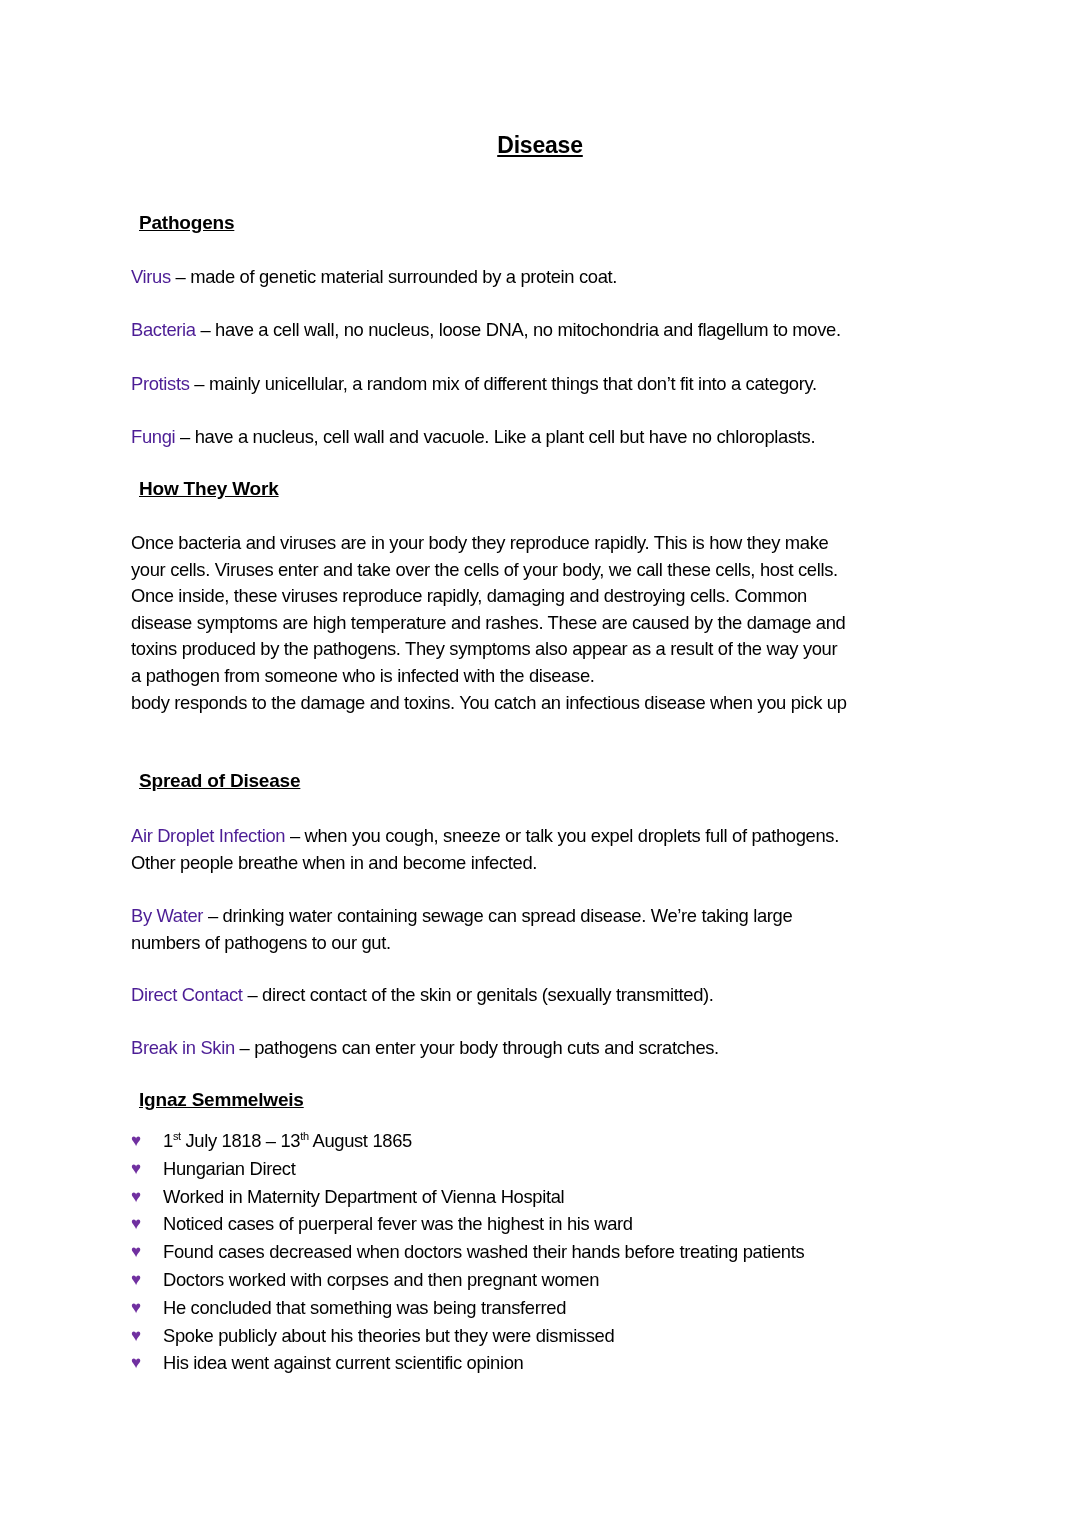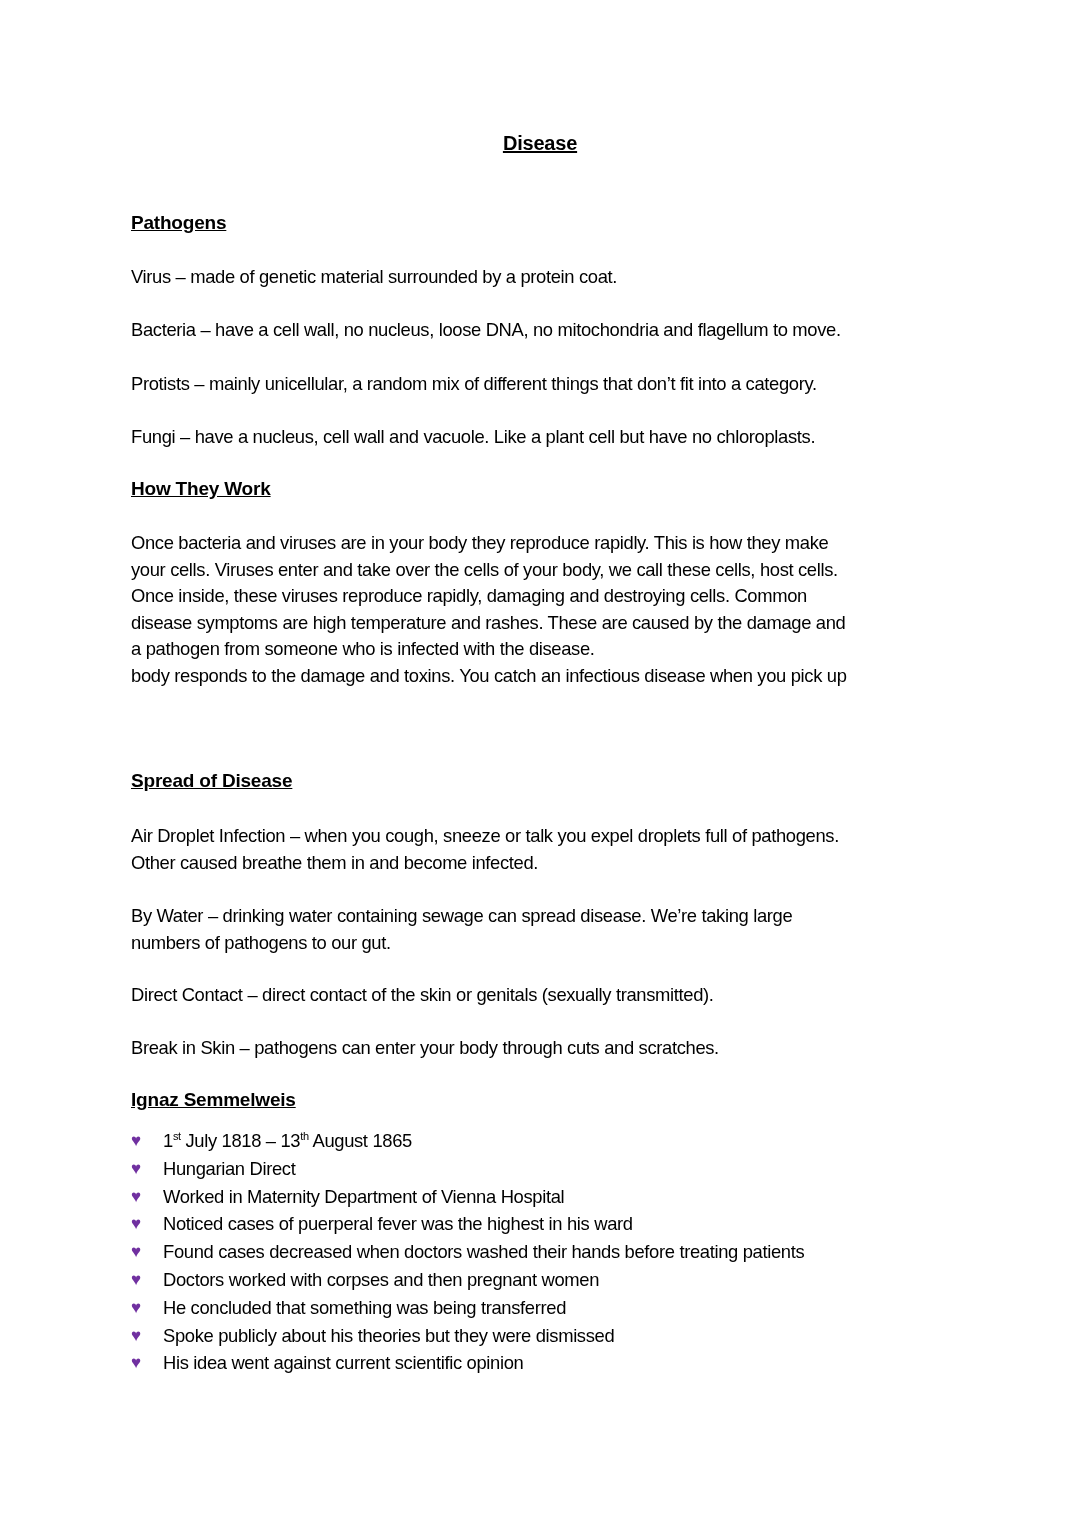--- a/index.html
+++ b/index.html
@@ -1,25 +1,25 @@
 <!DOCTYPE html>
 <html><head>
 <meta charset="utf-8">
 <style>
   html, body { margin: 0; padding: 0; background: #ffffff; }
   body { width: 1080px; height: 1528px; position: relative; overflow: hidden;
          font-family: "Liberation Sans", "DejaVu Sans", sans-serif; color: #000; }
   .page { position: absolute; left: 131px; top: 0; width: 820px; }
   .title { position: absolute; left: 0; width: 818px; top: 132px; text-align: center;
-           font-weight: bold; font-size: 20px; text-decoration: underline; letter-spacing: -0.2px; }
-  .h { position: absolute; left: 0; font-weight: bold; font-size: 19px; text-decoration: underline;
+           font-weight: bold; font-size: 23px; text-decoration: underline; letter-spacing: -0.2px; }
+  .h { position: absolute; left: 8px; font-weight: bold; font-size: 19px; text-decoration: underline;
        letter-spacing: -0.2px; }
   .p { position: absolute; left: 0; font-size: 18.4px; line-height: 26.6px; letter-spacing: -0.35px;
        white-space: nowrap; }
-  .term { color: #000000; }
+  .term { color: #4c1d95; }
   .bul { position: absolute; left: 0; font-size: 18.4px; line-height: 27.8px; letter-spacing: -0.35px; }
   .bul li { list-style: none; position: relative; padding-left: 32px; white-space: nowrap; }
   .heart { position: absolute; left: 0; top: 0; color: #7030a0; font-size: 17px; }
   sup { font-size: 11px; line-height: 0; text-align: center; }
 </style>
 </head>
 <body>
 
 <div class="page">
   <div class="title">Disease</div>
@@ -29,28 +29,29 @@
   <div class="p" style="top:317px"><span class="term">Bacteria</span><span> – </span><span>have a cell wall, no nucleus, loose DNA, no mitochondria and flagellum to move.</span></div>
   <div class="p" style="top:371px"><span class="term">Protists</span><span> – </span><span>mainly unicellular, a random mix of different things that don’t fit into a category.</span></div>
   <div class="p" style="top:424px"><span class="term">Fungi</span><span> – </span><span>have a nucleus, cell wall and vacuole. Like a plant cell but have no chloroplasts.</span></div>
 
   <div class="h" style="top:478px">How They Work</div>
   <div class="p" style="top:530px">
     <div>Once bacteria and viruses are in your body they reproduce rapidly. This is how they make</div>
     <div>your cells. Viruses enter and take over the cells of your body, we call these cells, host cells.</div>
     <div>Once inside, these viruses reproduce rapidly, damaging and destroying cells. Common</div>
     <div>disease symptoms are high temperature and rashes. These are caused by the damage and</div>
+    <div>toxins produced by the pathogens. They symptoms also appear as a result of the way your</div>
     <div>a pathogen from someone who is infected with the disease.</div>
     <div>body responds to the damage and toxins. You catch an infectious disease when you pick up</div>
   </div>
 
   <div class="h" style="top:770px">Spread of Disease</div>
   <div class="p" style="top:823px">
     <div><span class="term">Air Droplet Infection</span><span> – </span><span>when you cough, sneeze or talk you expel droplets full of pathogens.</span></div>
-    <div>Other caused breathe them in and become infected.</div>
+    <div>Other people breathe when in and become infected.</div>
   </div>
   <div class="p" style="top:903px">
     <div><span class="term">By Water</span><span> – </span><span>drinking water containing sewage can spread disease. We’re taking large</span></div>
     <div>numbers of pathogens to our gut.</div>
   </div>
   <div class="p" style="top:982px"><span class="term">Direct Contact</span><span> – </span><span>direct contact of the skin or genitals (sexually transmitted).</span></div>
   <div class="p" style="top:1035px"><span class="term">Break in Skin</span><span> – </span><span>pathogens can enter your body through cuts and scratches.</span></div>
 
   <div class="h" style="top:1089px">Ignaz Semmelweis</div>
   <ul class="bul" style="top:1127px; margin:0; padding:0;">

